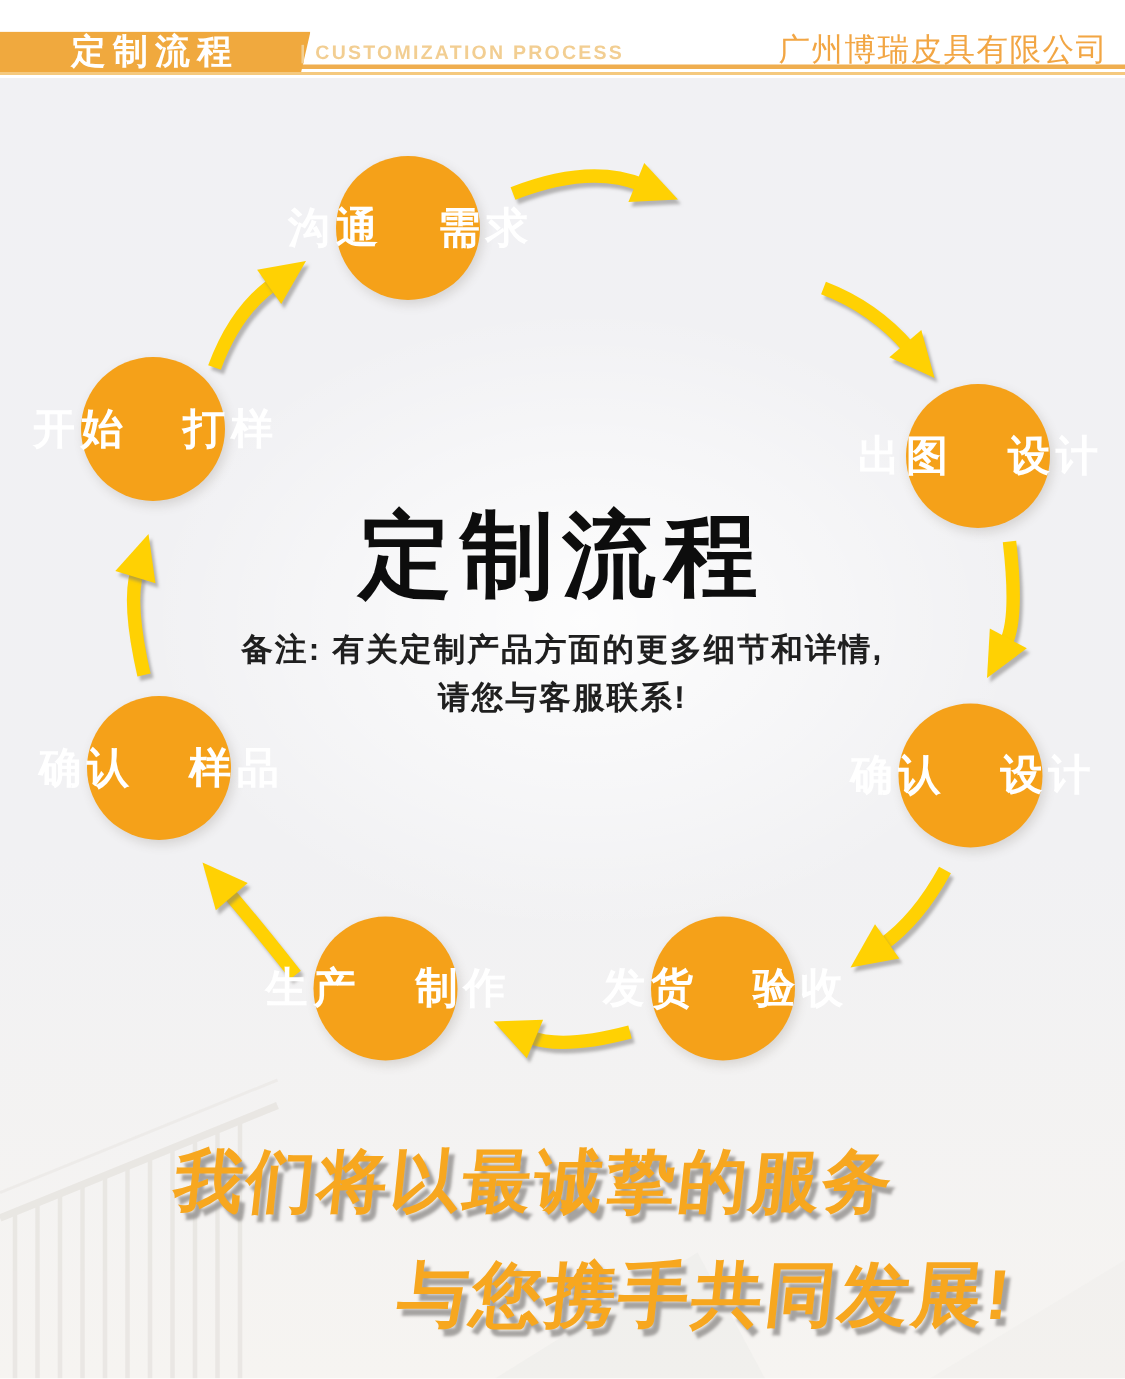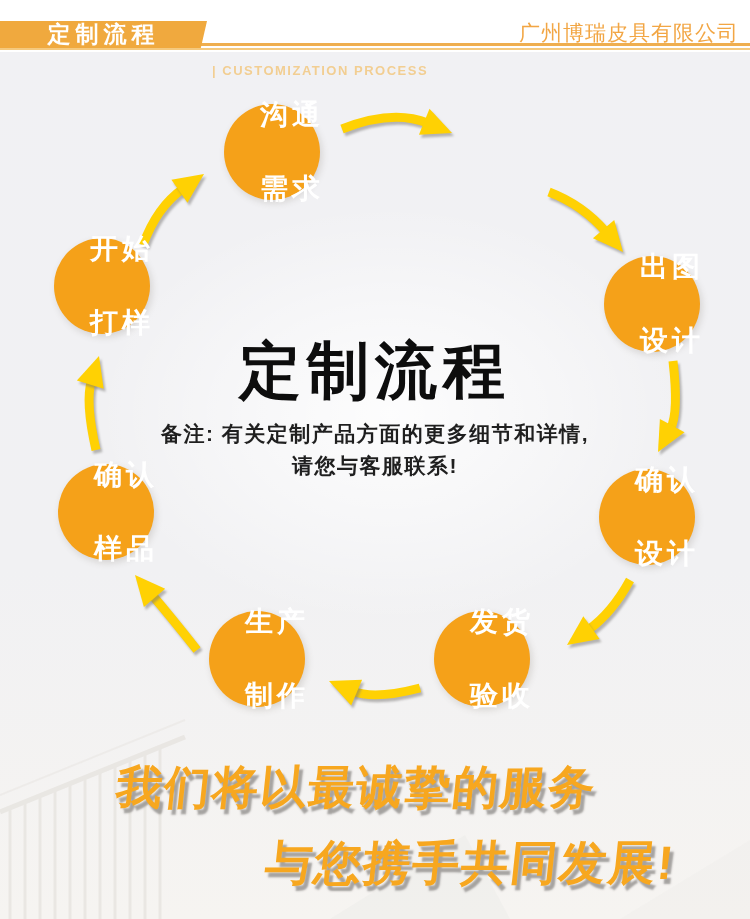--- a/index.html
+++ b/index.html
@@ -22,41 +22,40 @@
   .header-badge{
     position:absolute;left:0;top:21px;width:207px;height:27px;
     background:#F0A93E;
     clip-path:polygon(0 0,100% 0,97% 100%,0 100%);
     display:flex;align-items:center;justify-content:center;
   }
   .header-badge span{
     color:#FFFFFF;font-size:23px;font-weight:700;letter-spacing:5px;
   }
   .header-subtitle{
-    position:absolute;left:212px;top:27px;
+    position:absolute;left:200px;top:27px;
     color:#F2CE92;font-size:13px;font-weight:700;letter-spacing:1.5px;
     white-space:nowrap;
-    margin-top:36px;
   }
   .header-company{
     position:absolute;left:519px;top:19px;
     color:#F2A644;font-size:21px;font-weight:400;letter-spacing:1px;
     white-space:nowrap;
   }
   
   .bg-decor{position:absolute;left:0;top:0;width:750px;height:919px;pointer-events:none;}
   
   #arrows{position:absolute;left:0;top:0;width:750px;height:919px;pointer-events:none;}
   #arrows path,#arrows polygon{filter:drop-shadow(2px 3px 1px rgba(120,118,115,.5));}
   
   .step{
     position:absolute;width:96px;height:96px;border-radius:50%;
     background:#F5A119;
     box-shadow:2px 3px 7px rgba(90,80,60,.18);
-    display:flex;flex-direction:column;align-items:flex-end;justify-content:center;
+    display:flex;flex-direction:row;align-items:center;justify-content:center;
     color:#FFFFFF;font-weight:700;font-size:28px;line-height:34px;gap:40px;
   }
   .step span{letter-spacing:4px;margin-right:-4px;white-space:nowrap;}
   .pos-1{left:224px;top:104px;}
   .pos-2{left:449px;top:113px;}
   .pos-3{left:604px;top:256px;}
   .pos-4{left:599px;top:469px;}
   .pos-5{left:434px;top:611px;}
   .pos-6{left:209px;top:611px;}
   .pos-7{left:58px;top:464px;}

